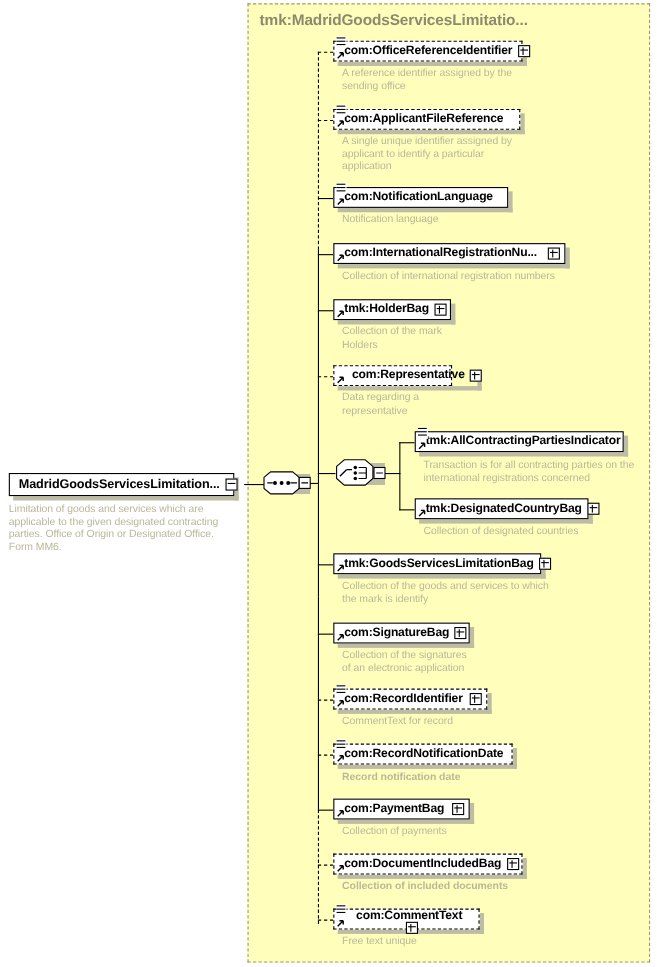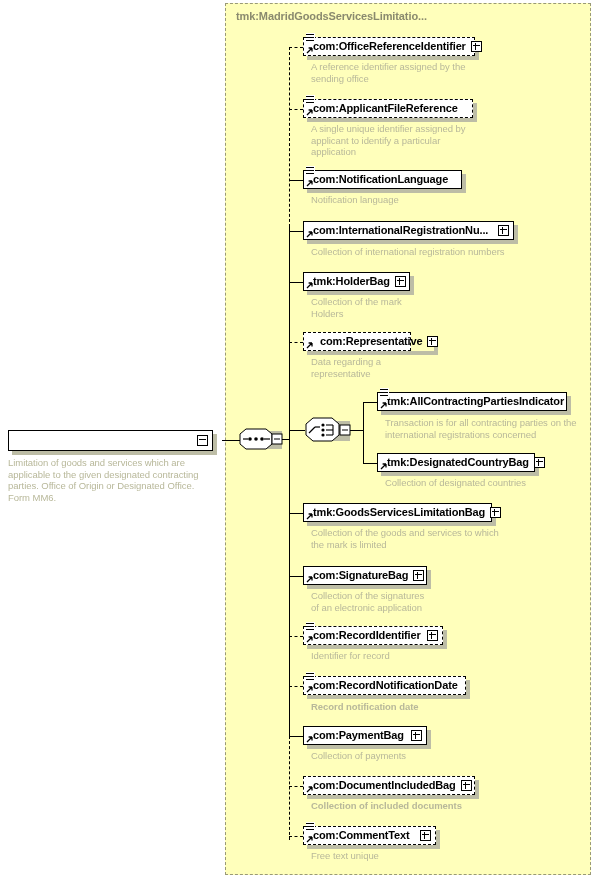--- a/index.html
+++ b/index.html
@@ -12,21 +12,21 @@
   
   #group-box{
     position:absolute;
     left:225px; top:3px; width:366px; height:872px;
     background:#ffffbb;
     border:1px dashed #999977;
     box-sizing:border-box;
   }
   #group-title{
     position:absolute; left:236px; top:10px;
-    font-size:11px; font-weight:bold; color:#8a8a6e;
+    font-size:14px; font-weight:bold; color:#8a8a6e;
     letter-spacing:-0.1px;
     white-space:nowrap;
   }
 
   
   .node{
     position:absolute;
     box-sizing:border-box;
     background:#ffffff;
     border:1px solid #000000;
@@ -106,20 +106,21 @@
 </style>
 </head>
 <body>
 
 <div id="group-box"></div>
 <div id="group-title">tmk:MadridGoodsServicesLimitatio...</div>
 
 <div id="root-shadow-r"></div>
 <div id="root-shadow-b"></div>
 <div id="root-node">
+  <span class="lbl">MadridGoodsServicesLimitation...</span>
   <span style="flex:1"></span>
   <span class="expander"></span>
 </div>
 <div id="root-anno" class="anno">Limitation of goods and services which are applicable to the given designated contracting parties. Office of Origin or Designated Office. Form MM6.</div>
 
 <div class="ln" style="left:222px;top:440px;width:18px;height:1px;"></div>
 
 <div class="compositor" style="left:239px;top:428px;">
   <svg width="44" height="27" viewBox="0 0 44 27">
     <polygon points="10,9 16,3 43,3 43,21 16,21 10,15" fill="#bdbda6" stroke="none"></polygon>
@@ -250,21 +251,21 @@
       <span class="arrow">
         <svg width="8" height="8" viewBox="0 0 8 8">
           <path d="M1 7 L6 2 M6 2 L2.6 2 M6 2 L6 5.4" stroke="#000" stroke-width="1.3" fill="none"></path>
         </svg>
       </span>
       <span class="lbl">tmk:GoodsServicesLimitationBag</span>
       <span style="flex:1"></span>
       <span class="expander plus"></span>
     </div>
     <div class="anno" style="left: 311px; top: 527px; width: 230px;">Collection of the goods and services to which
-the mark is limited</div>
+the mark is identify</div>
     <div class="ln" style="left: 289px; top: 576px; width: 14px; height: 1px;"></div>
     <div style="position: absolute; left: 307px; top: 585px; width: 124px; height: 4px; background: rgb(189, 189, 166);"></div>
     <div style="position: absolute; left: 427px; top: 570px; width: 4px; height: 19px; background: rgb(189, 189, 166);"></div>
     <div class="node" style="left: 303px; top: 566px; width: 124px;">
       <span class="arrow">
         <svg width="8" height="8" viewBox="0 0 8 8">
           <path d="M1 7 L6 2 M6 2 L2.6 2 M6 2 L6 5.4" stroke="#000" stroke-width="1.3" fill="none"></path>
         </svg>
       </span>
       <span class="lbl">com:SignatureBag</span>
@@ -284,21 +285,21 @@
       </span>
       <span class="arrow">
         <svg width="8" height="8" viewBox="0 0 8 8">
           <path d="M1 7 L6 2 M6 2 L2.6 2 M6 2 L6 5.4" stroke="#000" stroke-width="1.3" fill="none"></path>
         </svg>
       </span>
       <span class="lbl">com:RecordIdentifier</span>
       <span style="flex:1"></span>
       <span class="expander plus"></span>
     </div>
-    <div class="anno" style="left: 311px; top: 650px; width: 220px;">Identifier for record</div>
+    <div class="anno" style="left: 311px; top: 650px; width: 220px;">CommentText for record</div>
     <div class="hline-dashed" style="left: 289px; top: 686px; width: 14px;"></div>
     <div style="position: absolute; left: 307px; top: 695px; width: 163px; height: 4px; background: rgb(189, 189, 166);"></div>
     <div style="position: absolute; left: 466px; top: 680px; width: 4px; height: 19px; background: rgb(189, 189, 166);"></div>
     <div class="node optional" style="left: 303px; top: 676px; width: 163px;">
       <span class="seqicon">
         <i></i>
         <i></i>
         <i></i>
       </span>
       <span class="arrow">
@@ -334,21 +335,21 @@
         </svg>
       </span>
       <span class="lbl">com:DocumentIncludedBag</span>
       <span style="flex:1"></span>
       <span class="expander plus"></span>
     </div>
     <div class="anno" style="left: 311px; top: 800px; width: 220px; font-weight: bold;">Collection of included documents</div>
     <div class="hline-dashed" style="left: 289px; top: 836px; width: 14px;"></div>
     <div style="position: absolute; left: 307px; top: 845px; width: 133px; height: 4px; background: rgb(189, 189, 166);"></div>
     <div style="position: absolute; left: 436px; top: 830px; width: 4px; height: 19px; background: rgb(189, 189, 166);"></div>
-    <div class="node optional" style="left: 303px; top: 826px; width: 133px;">
+    <div class="node optional" style="left: 303px; top: 826px; width: 133px; flex-direction: column;">
       <span class="seqicon">
         <i></i>
         <i></i>
         <i></i>
       </span>
       <span class="arrow">
         <svg width="8" height="8" viewBox="0 0 8 8">
           <path d="M1 7 L6 2 M6 2 L2.6 2 M6 2 L6 5.4" stroke="#000" stroke-width="1.3" fill="none"></path>
         </svg>
       </span>

